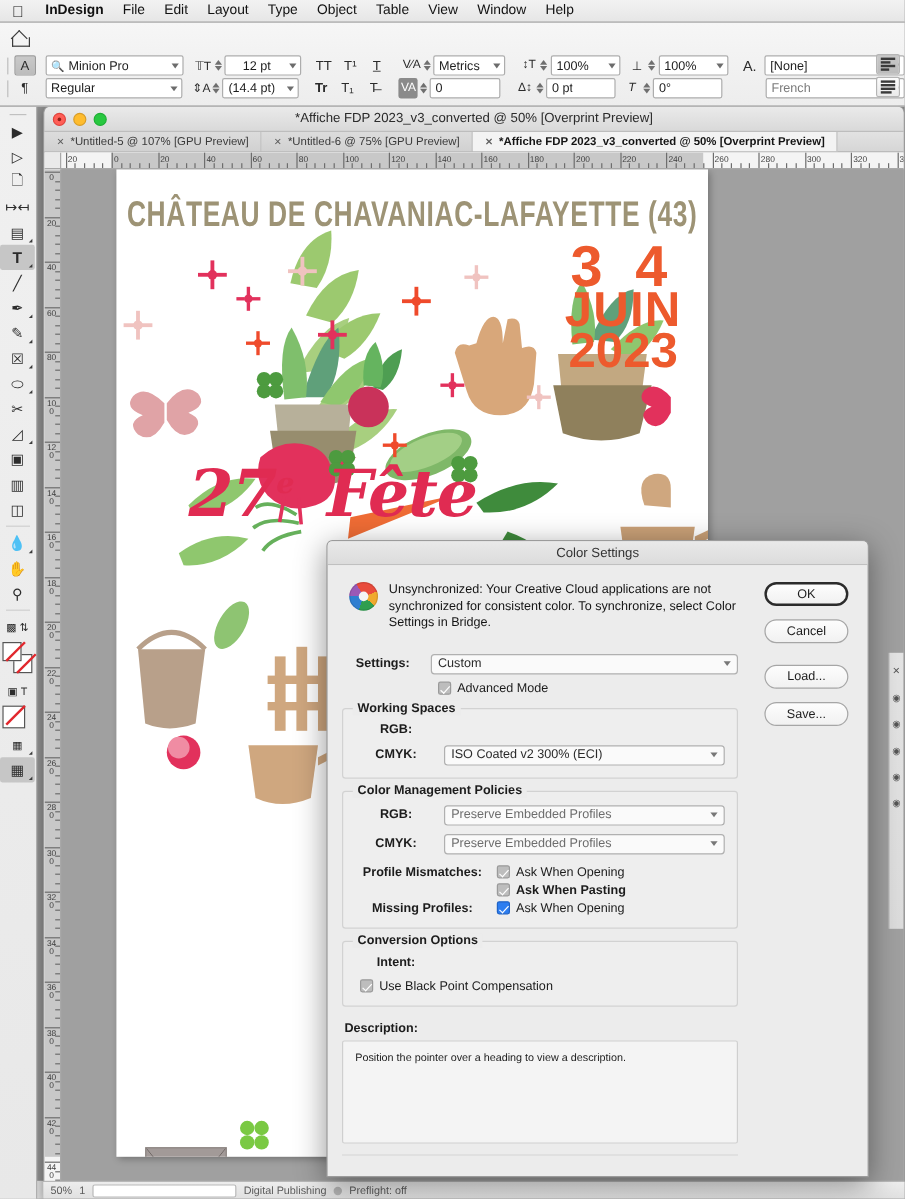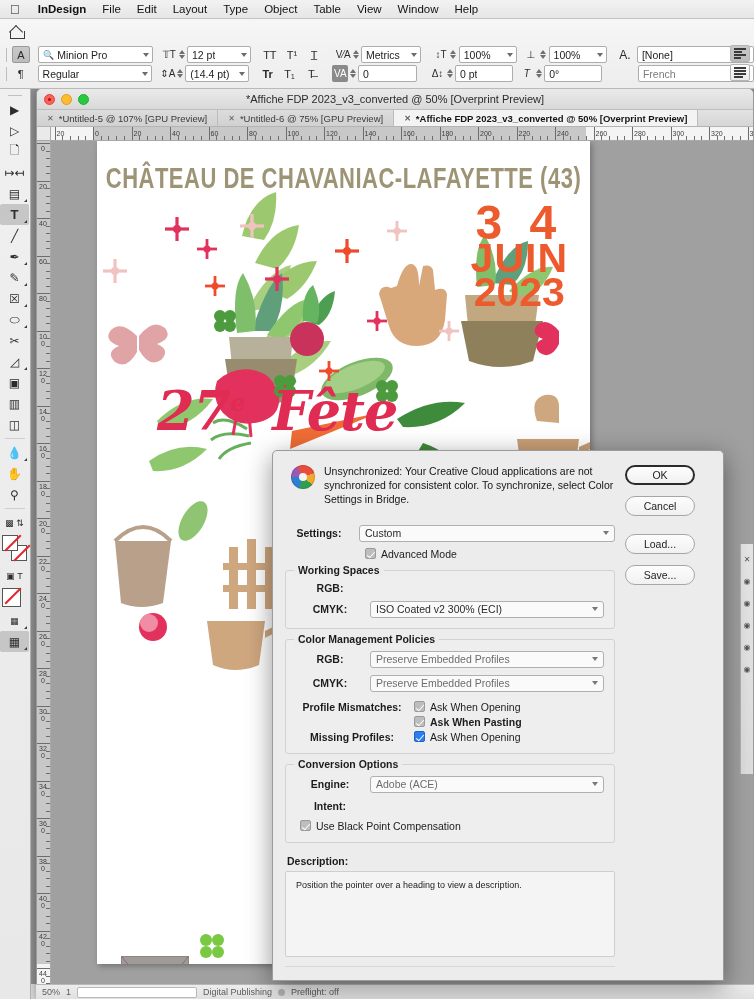--- a/index.html
+++ b/index.html
@@ -202,21 +202,21 @@
     display:flex;align-items:center;justify-content:center;
     font-size:11px;color:#333;
   }
   .dlg-body{position:relative; padding:10px 12px;}
   .warnrow{display:flex; gap:9px; padding:4px 0 0 6px; width:330px;}
   .cswheel{width:24px;height:24px;border-radius:50%;flex:none;position:relative;overflow:hidden;
     background:conic-gradient(#e94b3c 0deg 70deg,#f0a92e 70deg 130deg,#2f9e4f 130deg 200deg,#2f7fd0 200deg 270deg,#9b59b6 270deg 330deg,#e94b3c 330deg 360deg);
     box-shadow:inset 0 0 0 1px rgba(0,0,0,.12);}
   .cswheel:after{content:"";position:absolute;left:50%;top:50%;transform:translate(-50%,-50%);width:8px;height:8px;border-radius:50%;background:#f4f4f4;}
   .warntext{font-size:10.5px;line-height:1.32;color:#151515;}
-  .btncol{position:absolute;right:28px;top:14px;display:flex;flex-direction:column;gap:11px;}
+  .btncol{position:absolute;right:16px;top:14px;display:flex;flex-direction:column;gap:11px;}
   .btn{
     width:70px;height:20px;border-radius:10px;border:1px solid #a6a6a6;
     background:linear-gradient(#fdfdfd,#f1f1f1);
     display:flex;align-items:center;justify-content:center;
     font-size:10.5px;color:#1c1c1c;
   }
   .btn.def{ border:2px solid #2b2b2b; }
   .grp{
     margin-top:10px; border:1px solid #d2d2d2; border-radius:3px;
     padding:11px 10px 10px 10px; position:relative; background:#eeeeee;
@@ -292,21 +292,21 @@
         <div class="combo" style="width:120px;margin-left:6px;">
           <span class="srch">🔍</span>
           <span class="cv">Minion Pro</span>
             <span class="arrow"></span>
         </div>
         <div class="fieldico" style="margin-left:8px;">𝕋T</div>
         <div class="stepper">
             <i class="up"></i>
             <i class="dn"></i>
           </div>
-        <div class="combo" style="width:66px;">
+        <div class="combo" style="width:66px;justify-content:center;">
           <span class="cv">12 pt</span>
             <span class="arrow"></span>
         </div>
         <div class="fmtbtn plain" style="margin-left:10px;">TT</div>
         <div class="fmtbtn plain">T¹</div>
         <div class="fmtbtn plain">T̲</div>
         <div class="fieldico" style="margin-left:10px;">V⁄A</div>
         <div class="stepper">
             <i class="up"></i>
             <i class="dn"></i>
@@ -995,20 +995,21 @@
     <span>50%</span>
     <span>1</span>
     <div class="scombo"></div>
     <span>Digital Publishing</span>
     <div class="dot"></div>
     <span>Preflight: off</span>
   </div>
   <div class="lefthandle"></div>
 
   <div class="dialog">
+    <div class="dlg-title">Color Settings</div>
     <div class="dlg-body">
 
       <div class="warnrow">
         <div class="cswheel"></div>
         <div class="warntext">Unsynchronized: Your Creative Cloud applications are not synchronized for consistent color. To synchronize, select Color Settings in Bridge.</div>
       </div>
 
       <div class="btncol">
         <div class="btn def">OK</div>
         <div class="btn">Cancel</div>
@@ -1078,27 +1079,20 @@
             <div class="cbrow" style="margin:0;">
               <div class="cb on blue"></div>
               <span>Ask When Opening</span>
             </div>
           </div>
         </div>
 
         <div class="grp">
           <div class="lgd">Conversion Options</div>
           <div class="frow">
-            <div class="flabel">Engine:</div>
-            <div class="dcombo grey">
-              <span>Adobe (ACE)</span>
-              <span class="ar"></span>
-            </div>
-          </div>
-          <div class="frow">
             <div class="flabel">Intent:</div>
           </div>
           <div class="cbrow" style="margin:8px 0 0 4px;">
             <div class="cb on"></div>
             <span>Use Black Point Compensation</span>
           </div>
         </div>
 
         <div style="margin-top:12px;">
           <div class="desc-label">Description:</div>

